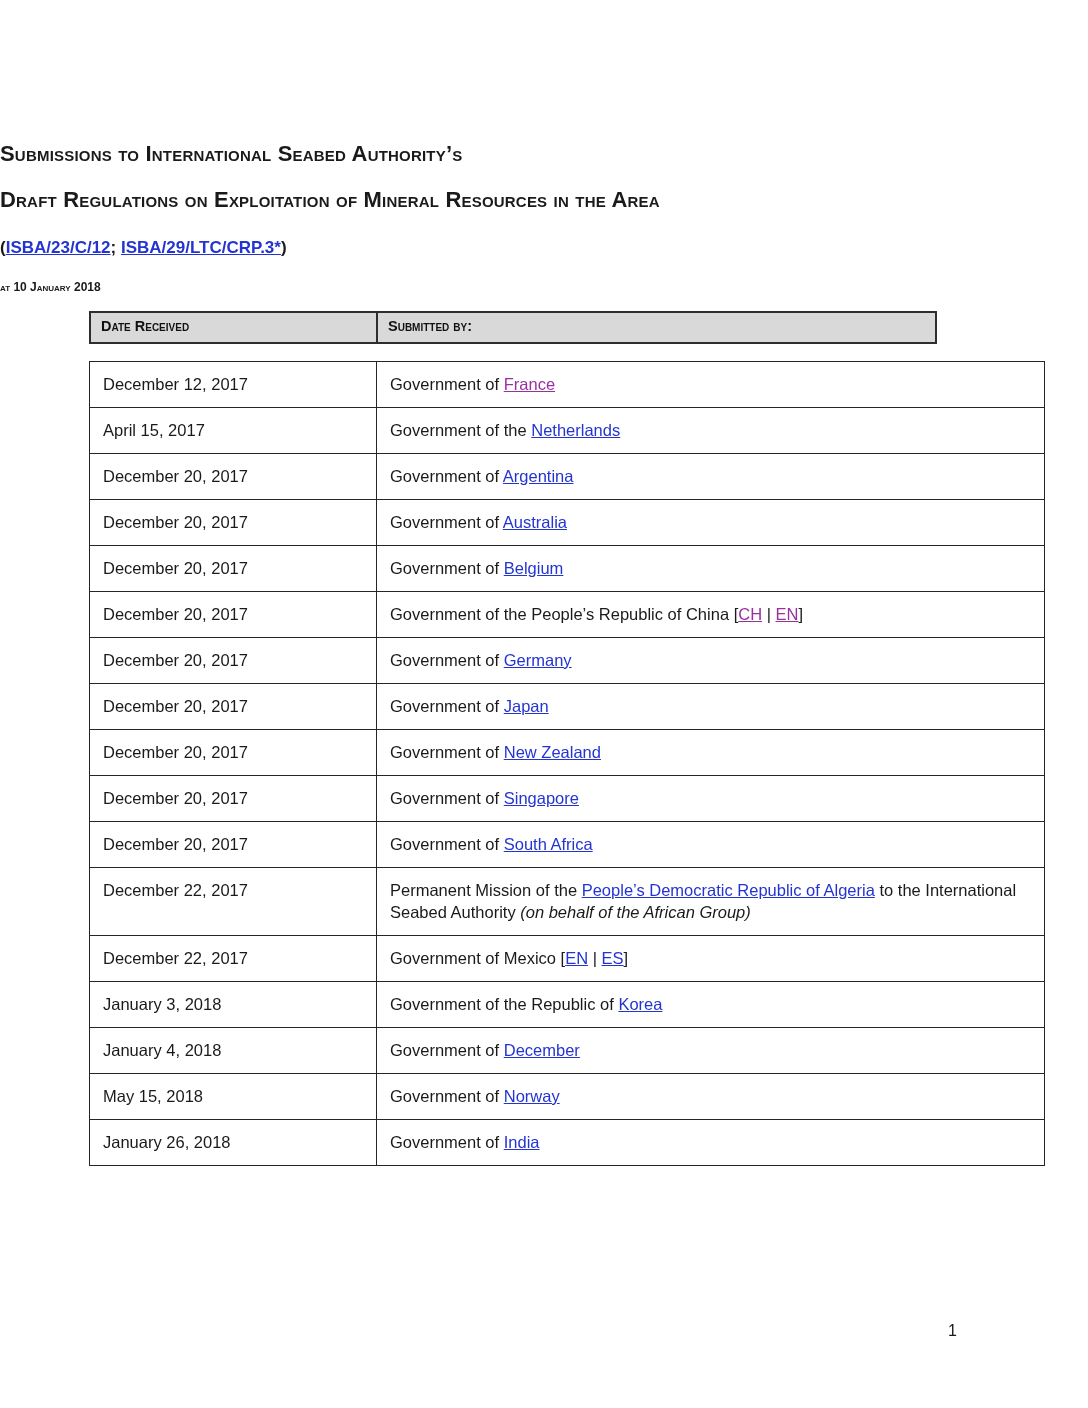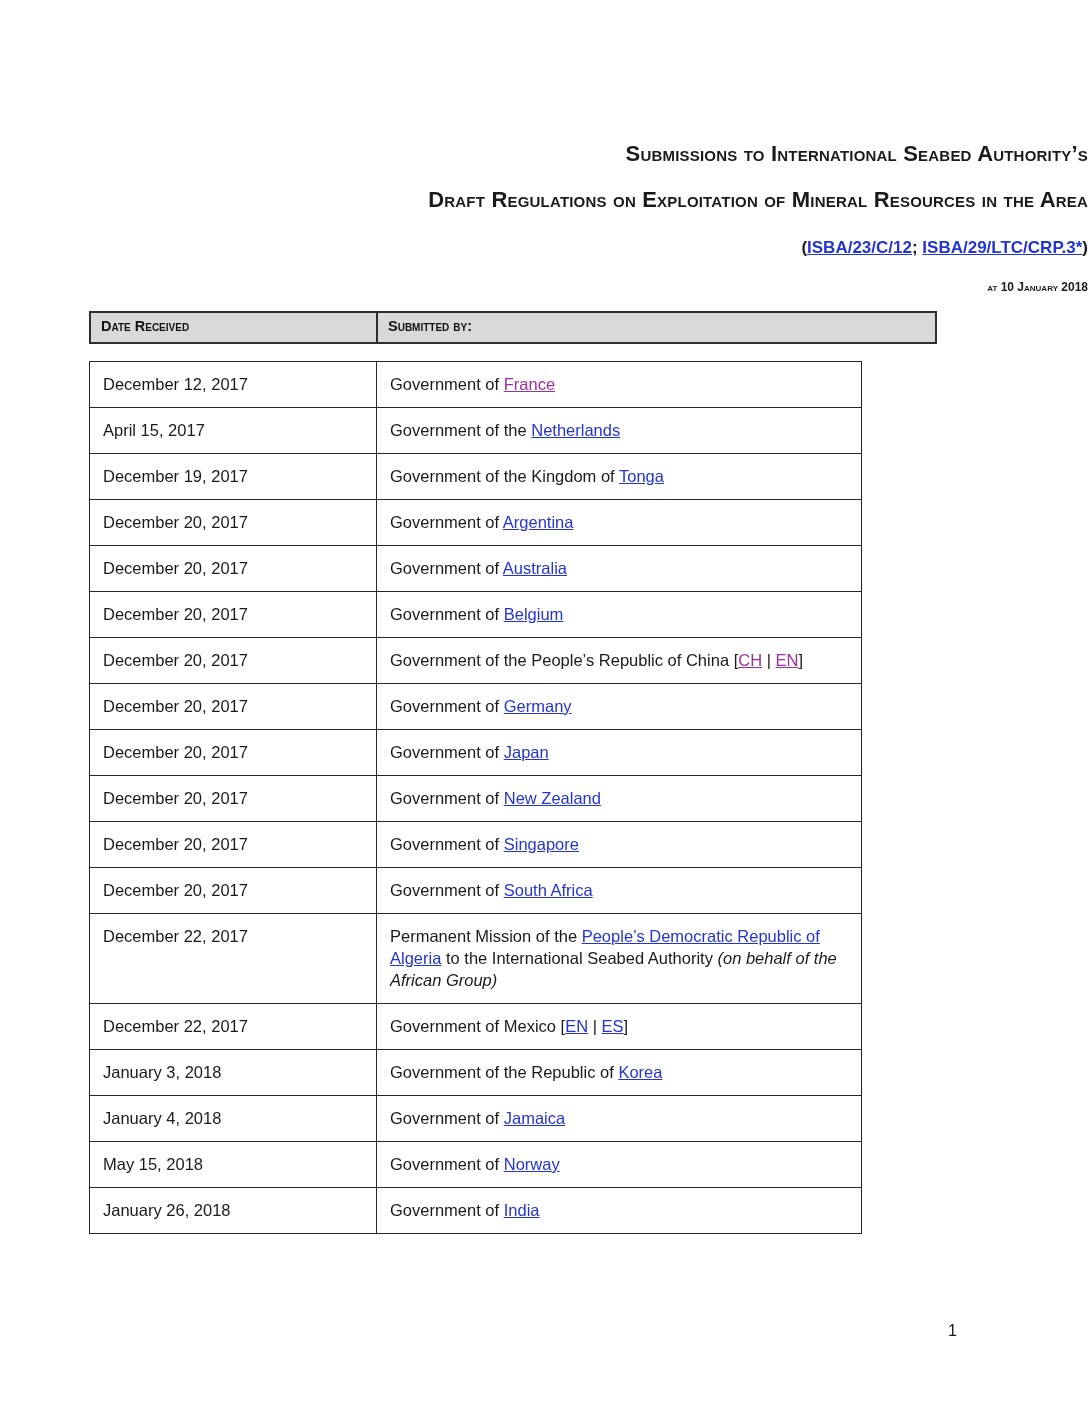--- a/index.html
+++ b/index.html
@@ -13,21 +13,21 @@
   html, body { margin: 0; padding: 0; background: #ffffff; }
   .page {
     position: relative;
     width: 1088px;
     height: 1408px;
     background: #ffffff;
     font-family: "Liberation Sans", sans-serif;
     color: var(--text-color);
     overflow: hidden;
   }
-  .title-block { padding-top: 141px; text-align: right; }
+  .title-block { padding-top: 141px; text-align: left; }
   .title-line {
     font-weight: 700;
     font-variant: small-caps;
     font-size: 22px;
     line-height: 26px;
     letter-spacing: 0.2px;
   }
   .title-line-2 { margin-top: 20px; }
   .ref-line { margin-top: 25px; font-size: 17px; font-weight: 700; line-height: 20px; }
   .date-line { margin-top: 19px; font-size: 12px; font-weight: 700; font-variant: small-caps; line-height: 20px; }
@@ -52,21 +52,21 @@
   .header-table td.hcol1 { width: 287px; }
   .section-heading {
     margin: 15px 0 0 89px;
     font-size: 19px;
     font-weight: 700;
     font-variant: small-caps;
     line-height: 23px;
   }
   .submissions-table {
     margin: 17px 0 0 89px;
-    width: 773px;
+    width: 956px;
     border-collapse: collapse;
     table-layout: fixed;
   }
   .submissions-table td {
     border: 1.4px solid var(--border-dark);
     vertical-align: top;
     padding: 11px 13px 12px;
     font-size: 16.5px;
     line-height: 22px;
   }
@@ -106,24 +106,20 @@
     <tbody>
         <tr>
           <td class="date-cell">December 12, 2017</td>
           <td class="submission-cell"><span>Government of </span><a href="#" class="link visited">France</a></td>
         </tr>
         <tr>
           <td class="date-cell">April 15, 2017</td>
           <td class="submission-cell"><span>Government of the </span><a href="#" class="link">Netherlands</a></td>
         </tr>
         <tr>
-          <td class="date-cell">December 19, 2017</td>
-          <td class="submission-cell"><span>Government of the Kingdom of </span><a href="#" class="link">Tonga</a></td>
-        </tr>
-        <tr>
           <td class="date-cell">December 20, 2017</td>
           <td class="submission-cell"><span>Government of </span><a href="#" class="link">Argentina</a></td>
         </tr>
         <tr>
           <td class="date-cell">December 20, 2017</td>
           <td class="submission-cell"><span>Government of </span><a href="#" class="link">Australia</a></td>
         </tr>
         <tr>
           <td class="date-cell">December 20, 2017</td>
           <td class="submission-cell"><span>Government of </span><a href="#" class="link">Belgium</a></td>
@@ -159,21 +155,21 @@
         <tr>
           <td class="date-cell">December 22, 2017</td>
           <td class="submission-cell"><span>Government of Mexico [</span><a href="#" class="link">EN</a><span> | </span><a href="#" class="link">ES</a><span>]</span></td>
         </tr>
         <tr>
           <td class="date-cell">January 3, 2018</td>
           <td class="submission-cell"><span>Government of the Republic of </span><a href="#" class="link">Korea</a></td>
         </tr>
         <tr>
           <td class="date-cell">January 4, 2018</td>
-          <td class="submission-cell"><span>Government of </span><a href="#" class="link">Jamaica</a></td>
+          <td class="submission-cell"><span>Government of </span><a href="#" class="link">December</a></td>
         </tr>
         <tr>
           <td class="date-cell">May 15, 2018</td>
           <td class="submission-cell"><span>Government of </span><a href="#" class="link">Norway</a></td>
         </tr>
         <tr>
           <td class="date-cell">January 26, 2018</td>
           <td class="submission-cell"><span>Government of </span><a href="#" class="link">India</a></td>
         </tr>
       </tbody>

